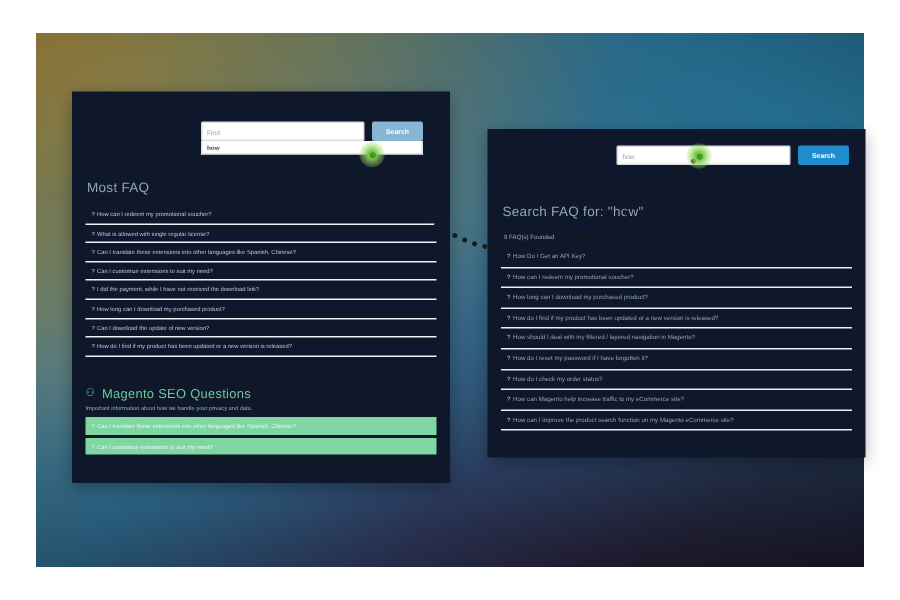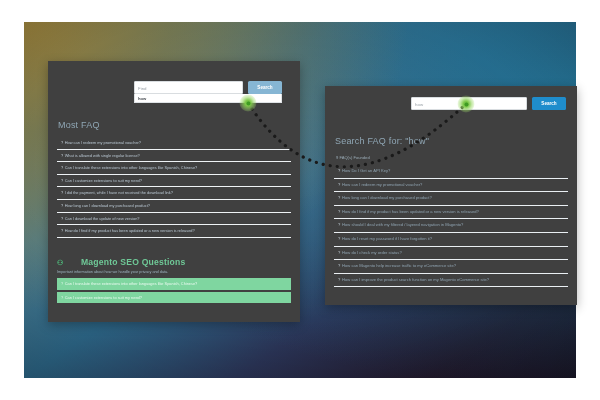--- a/index.html
+++ b/index.html
@@ -39,21 +39,21 @@
     left: 24px;
     top: 22px;
     width: 552px;
     height: 356px;
     background: radial-gradient(90% 80% at 46% 40%, rgba(255,255,255,0.10) 0%, rgba(0,0,0,0.0) 55%, rgba(0,0,0,0.28) 100%);
   }
 
   
   .panel {
     position: absolute;
-    background: #404040;
+    background: #0f172a;
     box-shadow: 0 3px 10px rgba(0,0,0,0.30);
     overflow: hidden;
   }
   .panel-left {
     left: 48px;
     top: 61px;
     width: 252px;
     height: 261px;
   }
   .panel-right {
@@ -140,22 +140,21 @@
   .seo-block {
     position: absolute;
     left: 9px;
     right: 9px;
     top: 196px;
     bottom: 0;
   }
   .seo-head {
     display: flex;
     align-items: flex-end;
-    gap: 16px;
-    font-weight: bold;
+    gap: 3px;
   }
   .seo-ico {
     width: 8px; height: 8px;
     color: #4fbf7d;
     font-size: 7px;
     line-height: 8px;
   }
   .seo-title {
     font-size: 8.6px;
     color: #6fc997;

